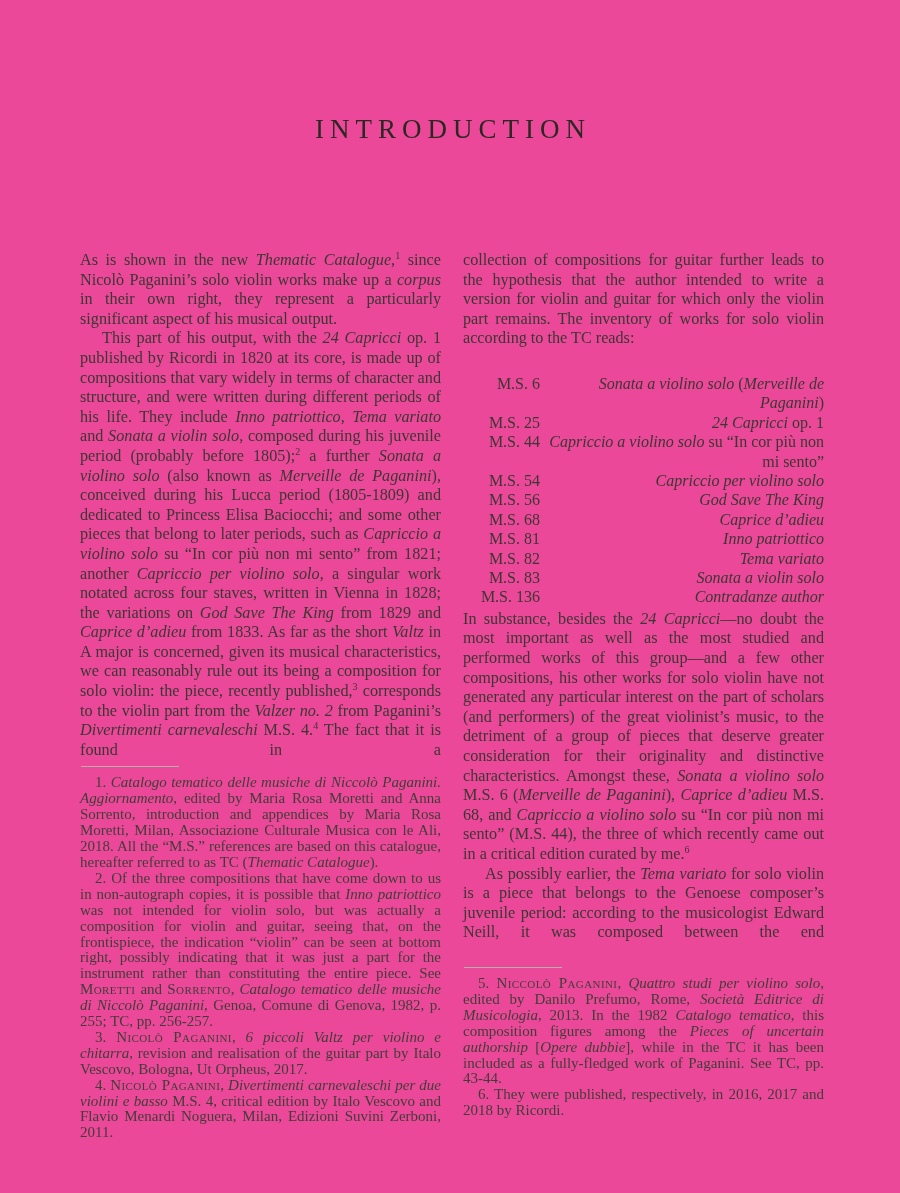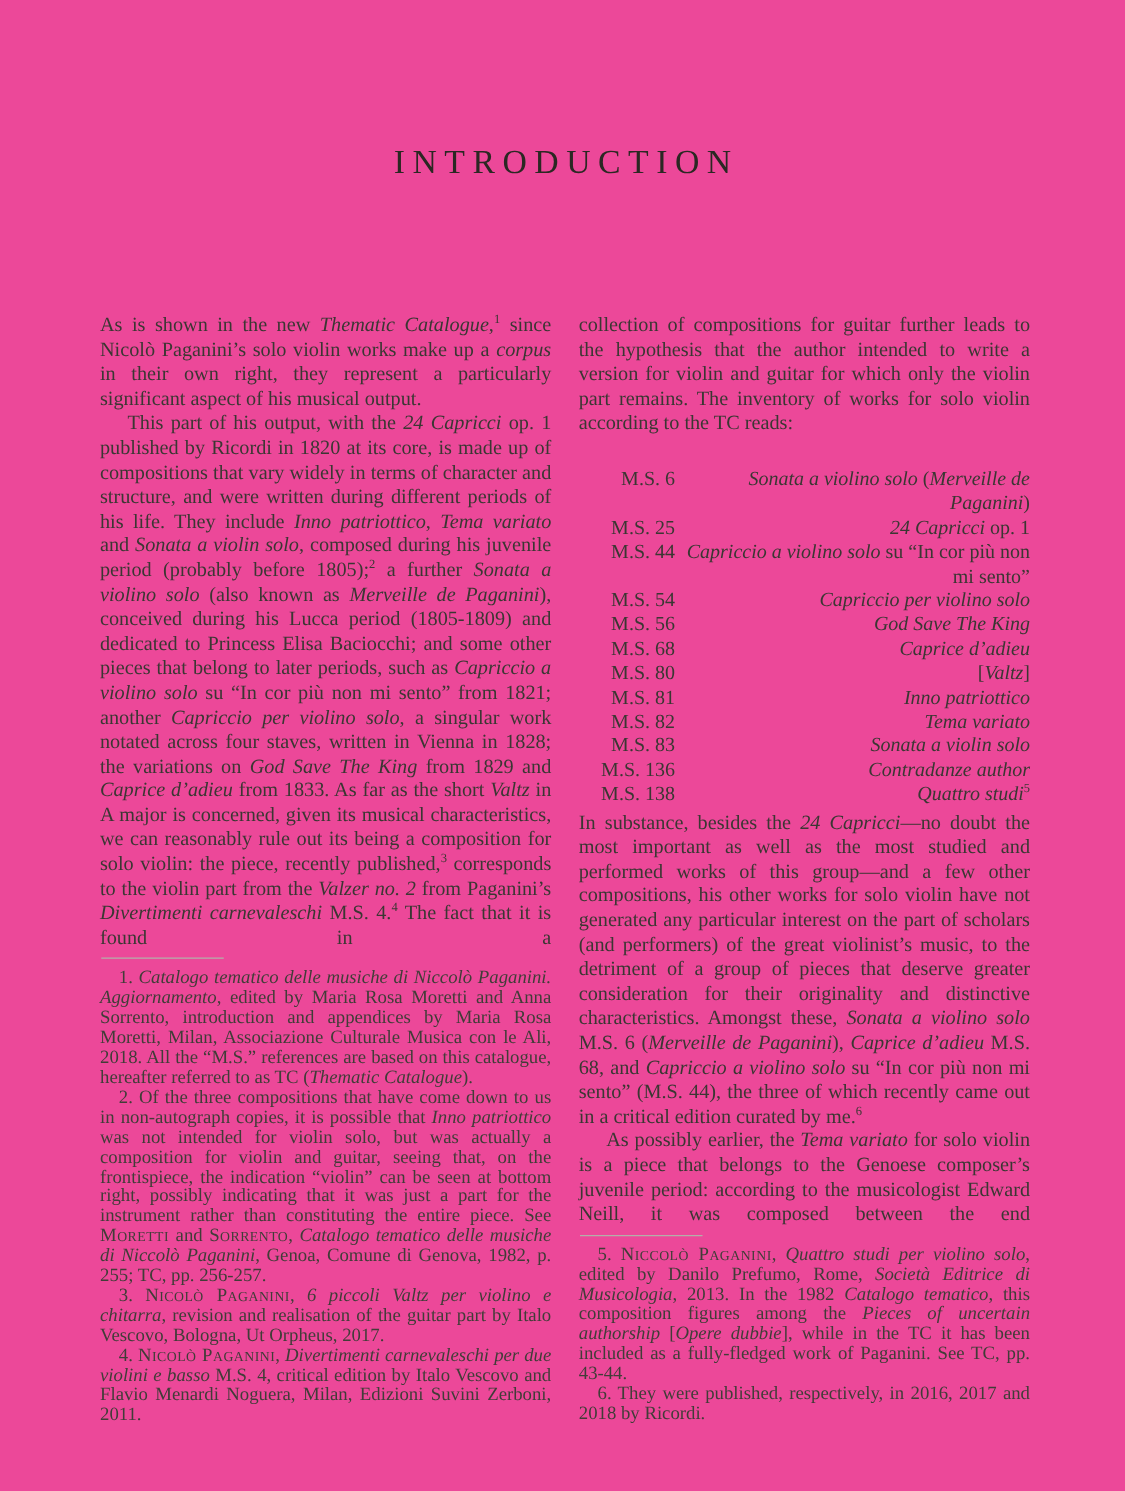--- a/index.html
+++ b/index.html
@@ -77,42 +77,34 @@
             </div>
           <div class="crow">
               <span class="clab">M.S. 56</span>
               <span class="cdesc"><span class="seg-i">God Save The King</span></span>
             </div>
           <div class="crow">
               <span class="clab">M.S. 68</span>
               <span class="cdesc"><span class="seg-i">Caprice d’adieu</span></span>
             </div>
           <div class="crow">
-              <span class="clab">M.S. 80</span>
-              <span class="cdesc"><span class="seg-n">[</span><span class="seg-i">Valtz</span><span class="seg-n">]</span></span>
-            </div>
-          <div class="crow">
               <span class="clab">M.S. 81</span>
               <span class="cdesc"><span class="seg-i">Inno patriottico</span></span>
             </div>
           <div class="crow">
               <span class="clab">M.S. 82</span>
               <span class="cdesc"><span class="seg-i">Tema variato</span></span>
             </div>
           <div class="crow">
               <span class="clab">M.S. 83</span>
               <span class="cdesc"><span class="seg-i">Sonata a violin solo</span></span>
             </div>
           <div class="crow">
               <span class="clab">M.S. 136</span>
               <span class="cdesc"><span class="seg-i">Contradanze author</span></span>
-            </div>
-          <div class="crow">
-              <span class="clab">M.S. 138</span>
-              <span class="cdesc"><span class="seg-i">Quattro studi</span><span class="seg-sup">5</span></span>
             </div>
         </div>
 
         <p class="body"><span class="seg-n">In substance, besides the </span><span class="seg-i">24 Capricci</span><span class="seg-n">—no doubt the most important as well as the most studied and performed works of this group—and a few other compositions, his other works for solo violin have not generated any particular interest on the part of scholars (and performers) of the great violinist’s music, to the detriment of a group of pieces that deserve greater consideration for their originality and distinctive characteristics. Amongst these, </span><span class="seg-i">Sonata a violino solo</span><span class="seg-n"> M.S. 6 (</span><span class="seg-i">Merveille de Paganini</span><span class="seg-n">), </span><span class="seg-i">Caprice d’adieu</span><span class="seg-n"> M.S. 68, and </span><span class="seg-i">Capriccio a violino solo</span><span class="seg-n"> su “In cor più non mi sento” (M.S. 44), the three of which recently came out in a critical edition curated by me.</span><span class="seg-sup">6</span></p>
         <p class="body indent cont-end"><span class="seg-n">As possibly earlier, the </span><span class="seg-i">Tema variato</span><span class="seg-n"> for solo violin is a piece that belongs to the Genoese composer’s juvenile period: according to the musicologist Edward Neill, it was composed between the end</span></p>
       </div>
       <div class="footnotes">
         <hr class="fn-rule">
         <p class="fn"><span class="seg-n">5. </span><span class="seg-sc">Niccolò Paganini</span><span class="seg-n">, </span><span class="seg-i">Quattro studi per violino solo</span><span class="seg-n">, edited by Danilo Prefumo, Rome, </span><span class="seg-i">Società Editrice di Musicologia</span><span class="seg-n">, 2013. In the 1982 </span><span class="seg-i">Catalogo tematico</span><span class="seg-n">, this composition figures among the </span><span class="seg-i">Pieces of uncertain authorship</span><span class="seg-n"> [</span><span class="seg-i">Opere dubbie</span><span class="seg-n">], while in the TC it has been included as a fully-fledged work of Paganini. See TC, pp. 43-44.</span></p>
         <p class="fn"><span class="seg-n">6. They were published, respectively, in 2016, 2017 and 2018 by Ricordi.</span></p>

